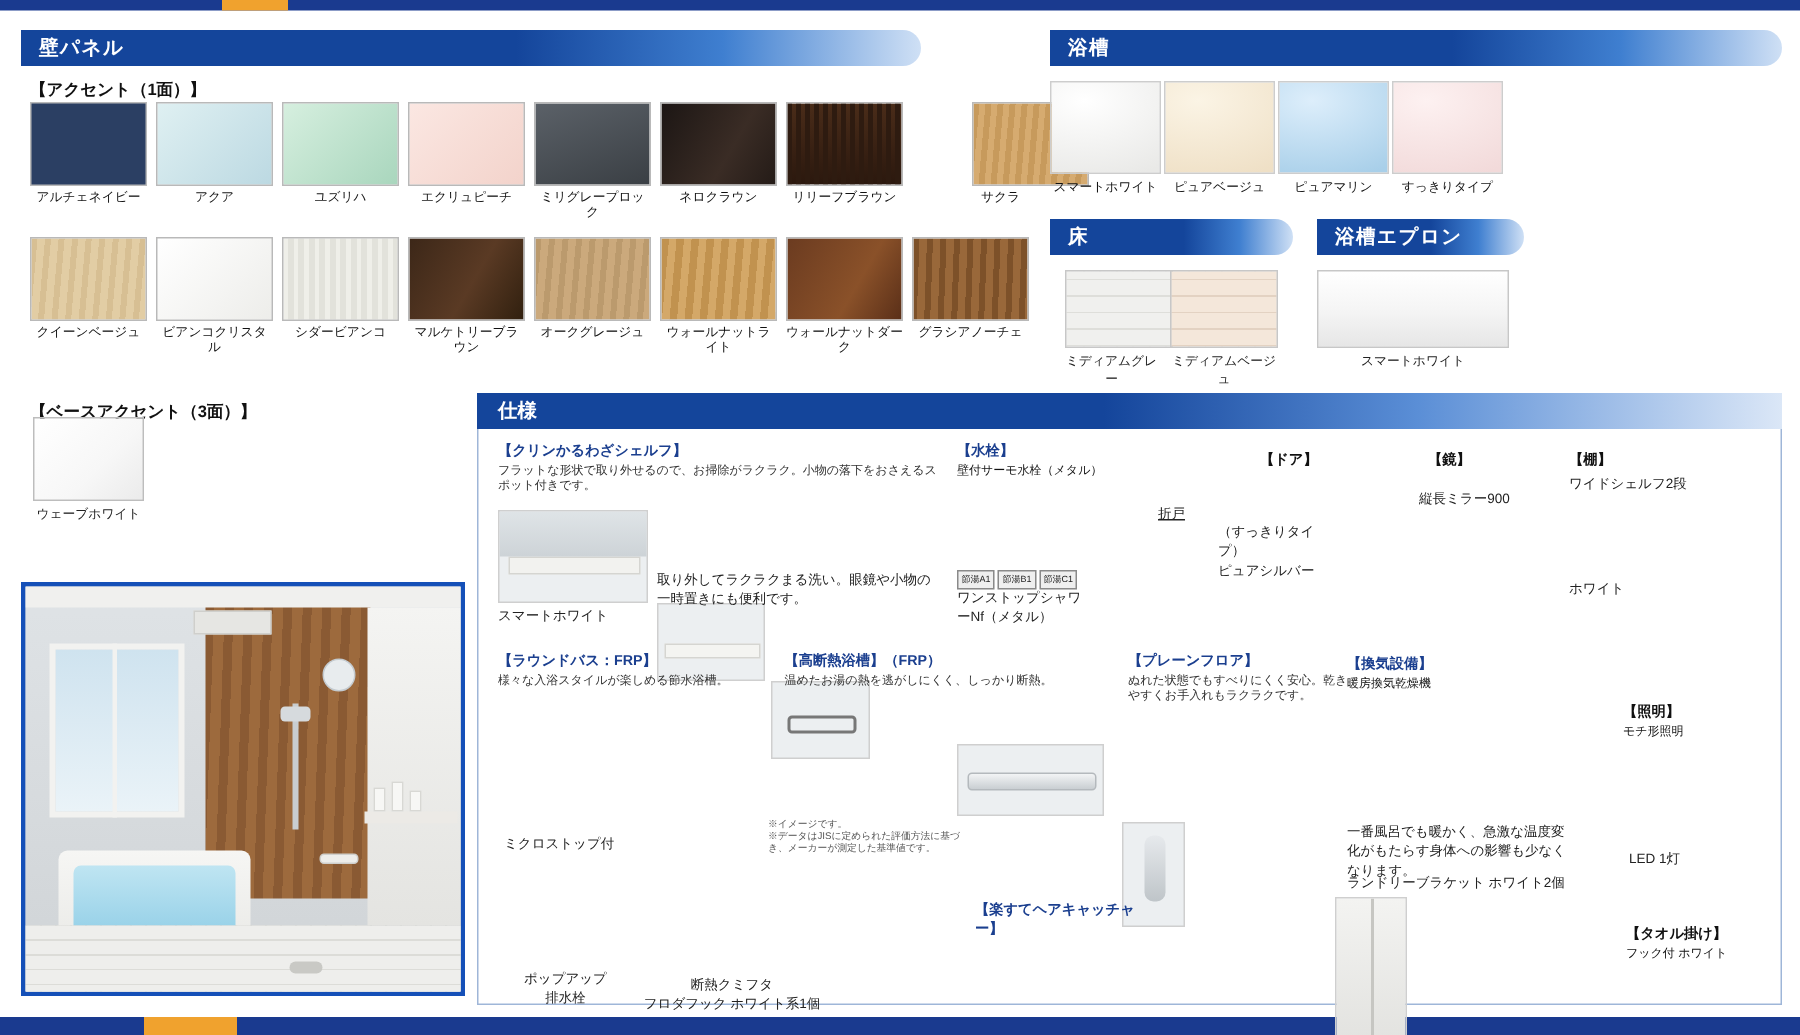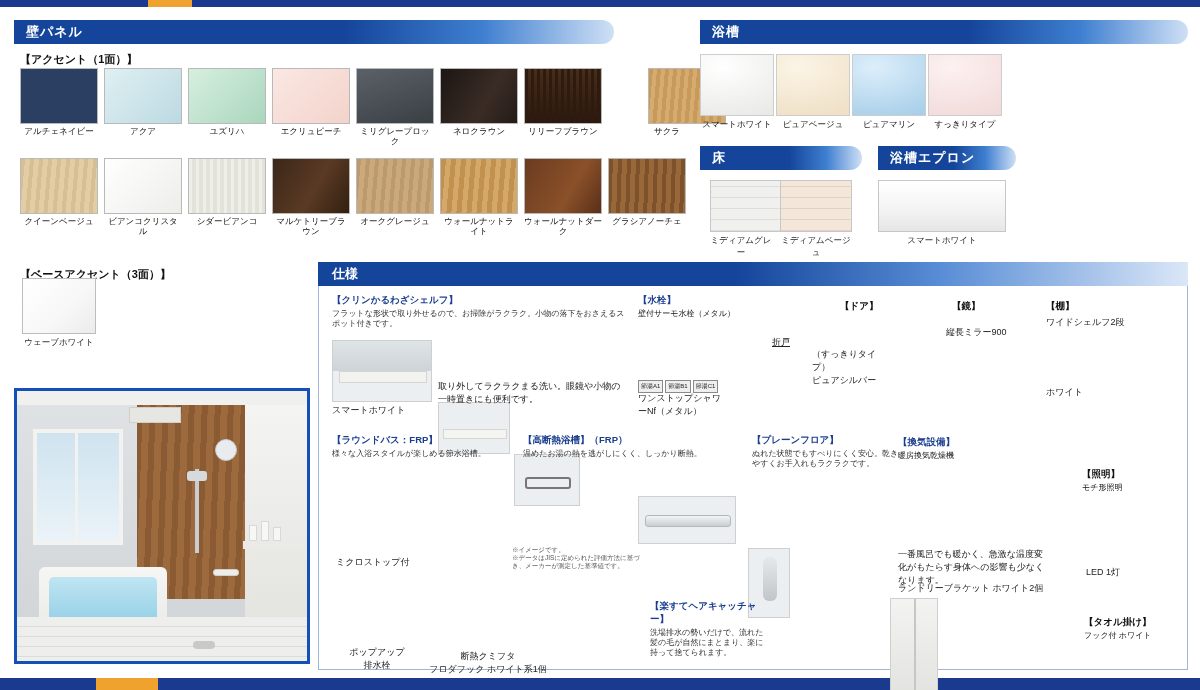--- a/index.html
+++ b/index.html
@@ -335,20 +335,19 @@
 
 <div class="c" style="position:absolute;left:1086px;top:566px;">LED 1灯</div>
 
 <div class="blk" style="left:1084px; top:616px; width:110px;">
   <div class="h dark">【タオル掛け】</div>
   <div class="c">フック付 ホワイト</div>
 </div>
 
 <div class="blk" style="left:650px; top:600px; width:120px;">
   <div class="h">【楽すてヘアキャッチャー】</div>
-  <div class="d">洗場排水の勢いだけで、流れた髪の毛が自然にまとまり、楽に持って捨てられます。</div>
 </div>
 
 <div class="c" style="position:absolute;left:340px;top:646px;white-space:pre-line;text-align:center;width:74px;">ポップアップ
 排水栓</div>
 
 <div class="c" style="position:absolute;left:426px;top:650px;white-space:pre-line;text-align:center;width:124px;">断熱クミフタ
 フロダフック ホワイト系1個</div>
 
 </body></html>

